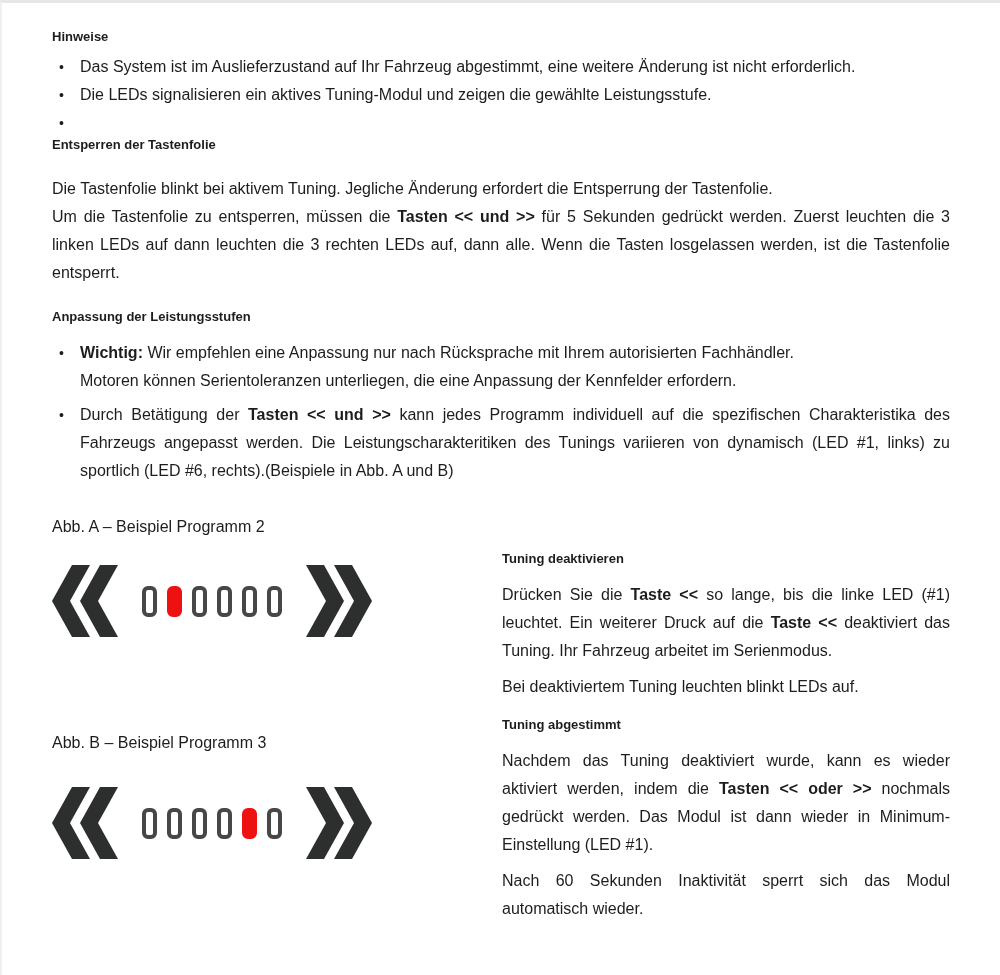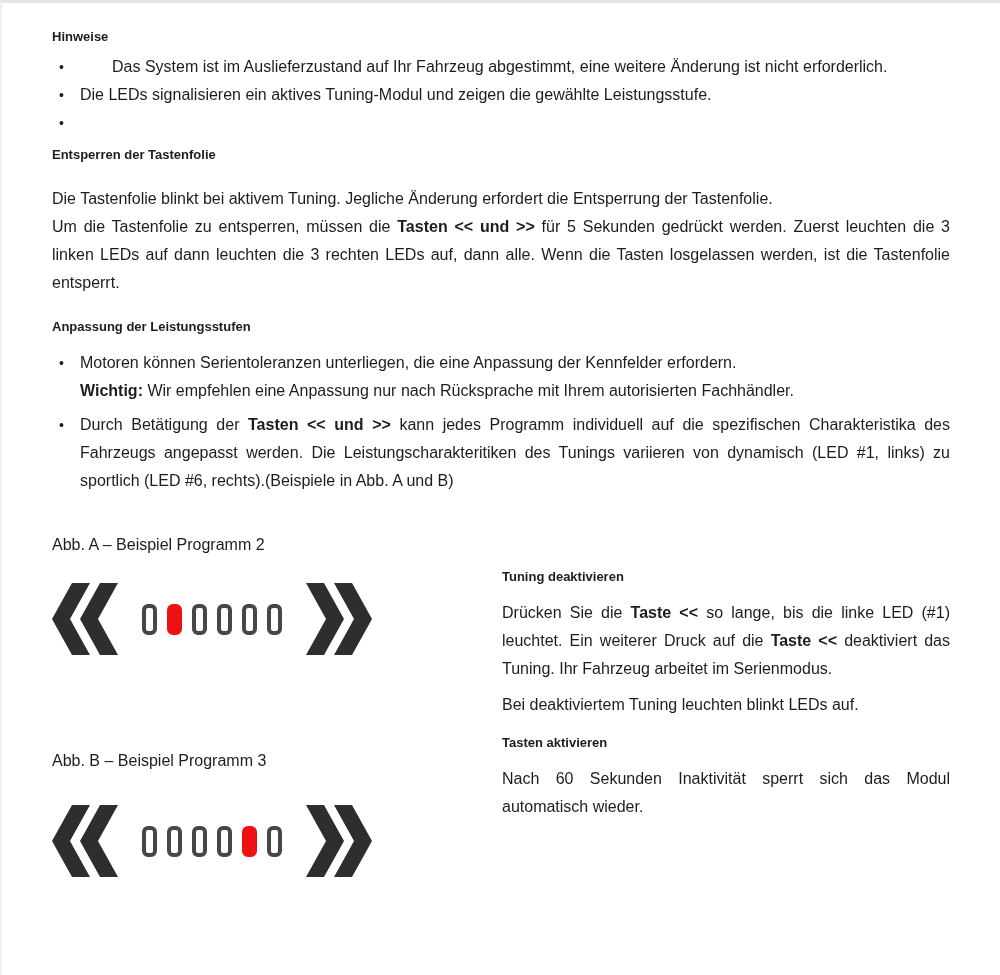--- a/index.html
+++ b/index.html
@@ -17,29 +17,29 @@
     box-sizing: border-box;
   }
   .page { padding: 20px 50px 0 50px; box-sizing: border-box; }
 
   .h { font-weight: bold; font-size: 13px; margin: 0; line-height: 28px; }
   .j { text-align: justify; }
 
   ul.bullets { list-style: none; margin: 2px 0 0 0; padding: 0; }
   ul.bullets li { position: relative; padding-left: 28px; margin: 0; }
   ul.bullets li .blt { position: absolute; left: 7px; top: 0; font-size: 14px; }
-  .w1 { max-width: 856px; margin-left: 32px; }
+  .w1 { max-width: 856px; }
 
-  .sec-entsperren { margin-top: 32px; }
+  .sec-entsperren { margin-top: 22px; }
   .gap-line { height: 16px; }
   .sec-anpassung { margin-top: 16px; }
   .sec-anpassung ul.bullets { margin-top: 8px; }
   .sec-anpassung li + li { margin-top: 6px; }
 
-  .cols { margin-top: 36px; display: flex; }
+  .cols { margin-top: 28px; display: flex; }
   .col-left { width: 450px; flex: none; }
   .col-right { flex: 1; margin-top: 32px; }
 
   .fig-label { margin: 0; }
   .fig-label.b { margin-top: 92px; }
   .figure { margin-top: 24px; display: flex; align-items: center; }
   .figure.fb { margin-top: 30px; }
   .figure svg { flex: none; display: block; }
   .leds { display: flex; gap: 10px; margin: 0 24px; }
   .led {
@@ -82,22 +82,22 @@
     <div class="gap-line"></div>
     <div>Die Tastenfolie blinkt bei aktivem Tuning. Jegliche Änderung erfordert die Entsperrung der Tastenfolie.</div>
     <div class="j"><span>Um die Tastenfolie zu entsperren, müssen die </span><b>Tasten &lt;&lt; und &gt;&gt;</b><span> für 5 Sekunden gedrückt werden. Zuerst leuchten die 3 linken LEDs auf dann leuchten die 3 rechten LEDs auf, dann alle. Wenn die Tasten losgelassen werden, ist die Tastenfolie entsperrt.</span></div>
   </div>
 
   <div class="sec-anpassung">
     <div class="h">Anpassung der Leistungsstufen</div>
     <ul class="bullets">
       <li>
         <span class="blt">•</span>
+        <div><b>Wichtig:</b><span> Wir empfehlen eine Anpassung nur nach Rücksprache mit Ihrem autorisierten Fachhändler.</span></div>
         <div>Motoren können Serientoleranzen unterliegen, die eine Anpassung der Kennfelder erfordern.</div>
-        <div><b>Wichtig:</b><span> Wir empfehlen eine Anpassung nur nach Rücksprache mit Ihrem autorisierten Fachhändler.</span></div>
       </li>
       <li>
         <span class="blt">•</span>
         <div class="j"><span>Durch Betätigung der </span><b>Tasten &lt;&lt; und &gt;&gt;</b><span> kann jedes Programm individuell auf die spezifischen Charakteristika des Fahrzeugs angepasst werden. Die Leistungscharakteritiken des Tunings variieren von dynamisch (LED #1, links) zu sportlich (LED #6, rechts).(Beispiele in Abb. A und B)</span></div>
       </li>
     </ul>
   </div>
 
   <div class="cols">
 
@@ -141,18 +141,19 @@
           <polygon fill="var(--chevron)" points="28,0 46,0 66,36 46,72 28,72 48,36"></polygon>
         </svg>
       </div>
     </div>
 
     <div class="col-right">
       <div class="h rh">Tuning deaktivieren</div>
       <p class="j"><span>Drücken Sie die </span><b>Taste &lt;&lt;</b><span> so lange, bis die linke LED (#1) leuchtet. Ein weiterer Druck auf die </span><b>Taste &lt;&lt;</b><span> deaktiviert das Tuning. Ihr Fahrzeug arbeitet im Serienmodus.</span></p>
       <p>Bei deaktiviertem Tuning leuchten blinkt LEDs auf.</p>
 
-      <div class="h rh2">Tasten aktivieren</div>
+      <div class="h rh2">Tuning abgestimmt</div>
+      <p class="j"><span>Nachdem das Tuning deaktiviert wurde, kann es wieder aktiviert werden, indem die </span><b>Tasten &lt;&lt; oder &gt;&gt;</b><span> nochmals gedrückt werden. Das Modul ist dann wieder in Minimum-Einstellung (LED #1).</span></p>
       <p class="j">Nach 60 Sekunden Inaktivität sperrt sich das Modul automatisch wieder.</p>
     </div>
 
   </div>
 </div>
 
 </body></html>

